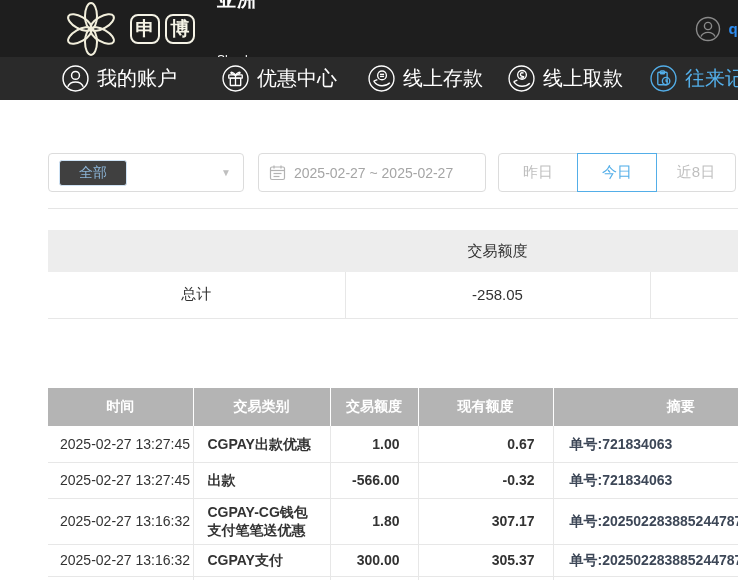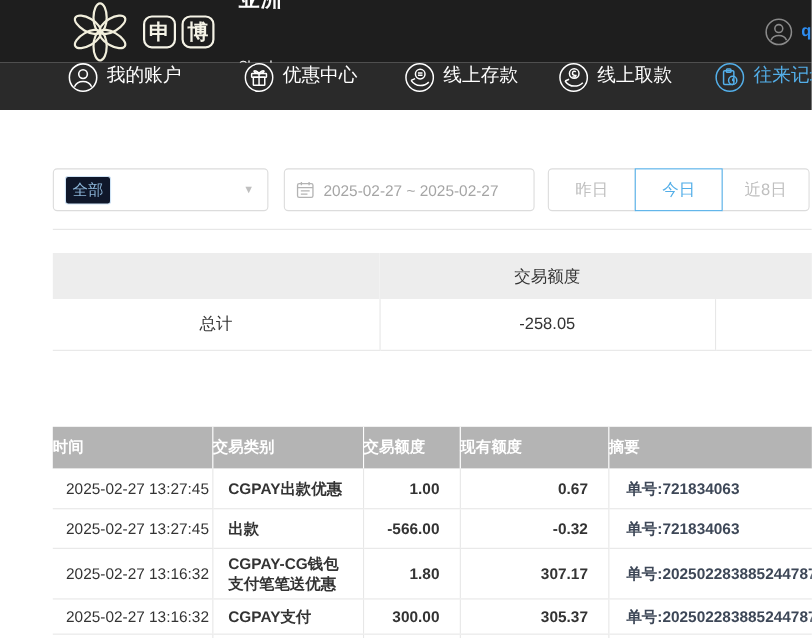--- a/index.html
+++ b/index.html
@@ -14,39 +14,39 @@
               font-size:19px; font-weight:bold; display:flex; align-items:center; justify-content:center;
               margin-right:5px; }
   .logo-asia { display:flex; flex-direction:column; line-height:1.05; margin-left:17px;gap:44px; }
   .logo-asia .cn { color:#fff; font-size:19px; font-weight:bold; letter-spacing:1px; }
   .logo-asia .en { color:#fff; font-size:12px; }
   .user-area { position:absolute; right:-18px; top:0; height:57px; display:flex; align-items:center; }
   .username { color:#2d8cf0; font-size:15px; font-weight:bold; margin-left:8px; white-space:nowrap; }
 
   
   .mainnav { position:absolute; left:0; top:57px; width:100%; height:43px; background:#2a2a2a; }
-  .nav-item { position:absolute; top:0; height:43px; display:flex; gap:8px;
-              color:#fff; font-size:17px; cursor:pointer; white-space:nowrap; }
+  .nav-item { position:absolute; top:0; height:43px; display:flex; align-items:center; gap:8px;
+              color:#fff; font-size:20px; cursor:pointer; white-space:nowrap; }
   .nav-item.active { color:#53aee8; }
 
   
   .subnav { position:absolute; left:0; top:100px; width:100%; height:40px; background:#2a2a2a;
             border-top:1px solid #161616; }
   .tabs { position:absolute; left:368px; top:0; height:40px; display:flex; gap:28px; }
   .tab { height:40px; display:flex; align-items:center; color:#8e8e8e; font-size:15px; cursor:pointer;
          position:relative; padding:0 2px; }
   .tab.active { color:#fff; font-weight:bold; }
   .tab.active::after { content:""; position:absolute; left:-8px; right:-8px; bottom:0; height:4px;
                        background:#53aee8; }
 
   
   .filters { position:absolute; left:0; top:140px; width:100%; height:68px; background:#fff; }
   .select-box { position:absolute; left:48px; top:13px; width:196px; height:39px; border:1px solid #dcdcdc;
                 border-radius:4px; display:flex; align-items:center; padding:0 10px; cursor:pointer; }
-  .select-tag { background:#0f172a; border:1px solid #cfe3f5; border-radius:3px; padding:3px 6px;
+  .select-tag { background:#404040; border:1px solid #cfe3f5; border-radius:3px; padding:3px 19px;
                 color:#8cb5d8; font-size:14px; }
   .select-caret { position:absolute; right:12px; color:#bfbfbf; font-size:10px; }
   .date-box { position:absolute; left:258px; top:13px; width:228px; height:39px; border:1px solid #dcdcdc;
               border-radius:4px; display:flex; align-items:center; padding:0 10px; gap:8px; cursor:text; }
   .date-text { color:#a5a5a5; font-size:14px; white-space:nowrap; }
   .btn-group { position:absolute; left:498px; top:13px; display:flex; }
   .qbtn { width:80px; height:39px; background:#fff; border:1px solid #dcdcdc; color:#bfbfbf; font-size:15px;
           display:flex; align-items:center; justify-content:center; cursor:pointer; margin-left:-1px; }
   .qbtn:first-child { border-radius:4px 0 0 4px; margin-left:0; }
   .qbtn:last-child { border-radius:0 4px 4px 0; }
@@ -61,21 +61,21 @@
   .summary thead td { background:#ededed; height:42px; text-align:center; }
   .summary tbody td { height:46px; text-align:center; border-bottom:1px solid #e7e7e7; background:#fff; }
   .summary tbody td + td { border-left:1px solid #e7e7e7; }
 
   
   .records { position:absolute; left:48px; top:388px; width:760px; border-collapse:collapse;
              table-layout:fixed; font-size:14px; color:#333; }
   .records col:nth-child(1){ width:145px; } .records col:nth-child(2){ width:137px; }
   .records col:nth-child(3){ width:88px; }  .records col:nth-child(4){ width:135px; }
   .records col:nth-child(5){ width:255px; }
-  .records th { background:#b4b4b4; color:#fff; font-weight:bold; height:38px; text-align:left; }
+  .records th { background:#b4b4b4; color:#fff; font-weight:bold; height:38px; text-align:center; }
   .records th + th { border-left:1px solid #fff; }
   .records td { border-bottom:1px solid #e7e7e7; vertical-align:middle; background:#fff; line-height:1.3; }
   .records td + td { border-left:1px solid #e7e7e7;font-weight:bold; }
   .records td:nth-child(1){ text-align:left; padding-left:12px; }
   .records td:nth-child(2){ text-align:left; padding:2px 8px 2px 14px; }
   .records td:nth-child(3){ text-align:right; padding-right:18px; }
   .records td:nth-child(4){ text-align:right; padding-right:18px; }
   .records td:nth-child(5){ text-align:left; padding-left:16px; color:#3d4757; }
   .records tr.h36 td { height:36px; } .records tr.h46 td { height:46px; } .records tr.h32 td { height:32px; }
   .records tr.partial td { height:14px; border-bottom:none; }

